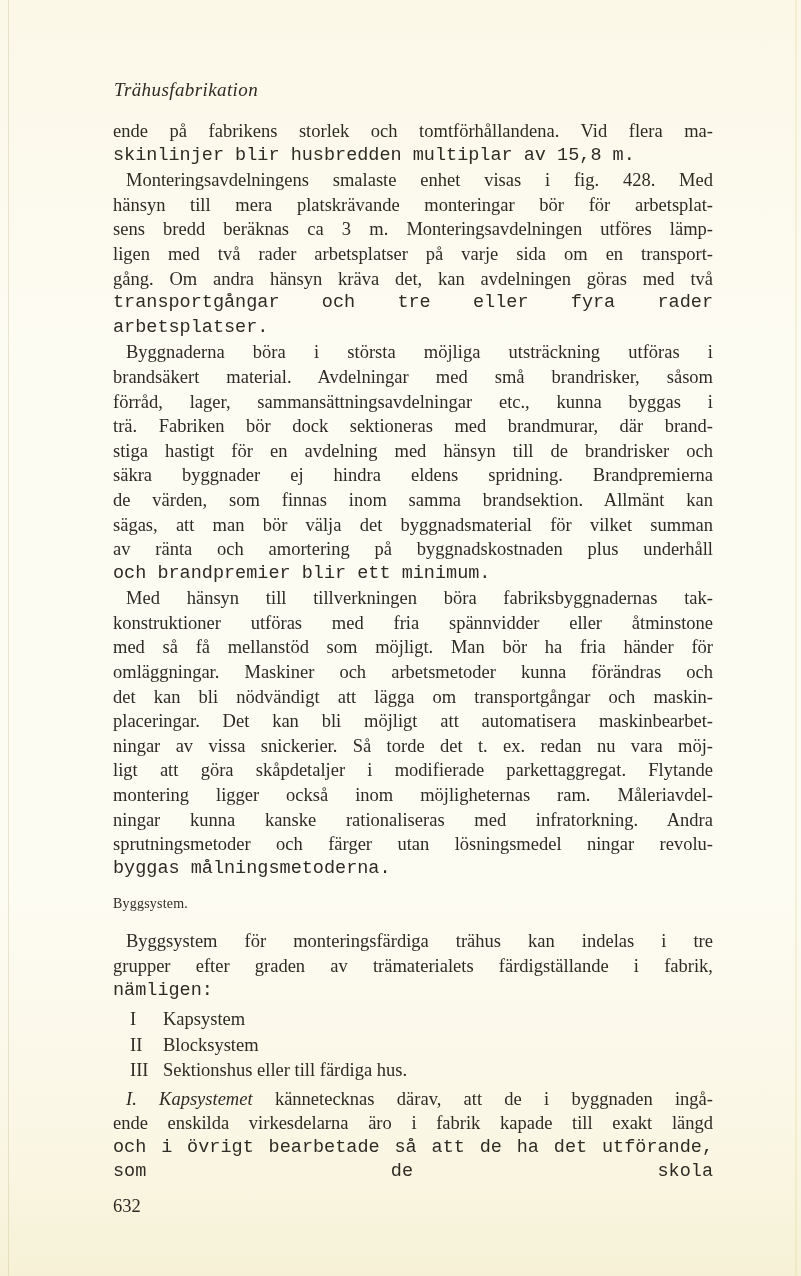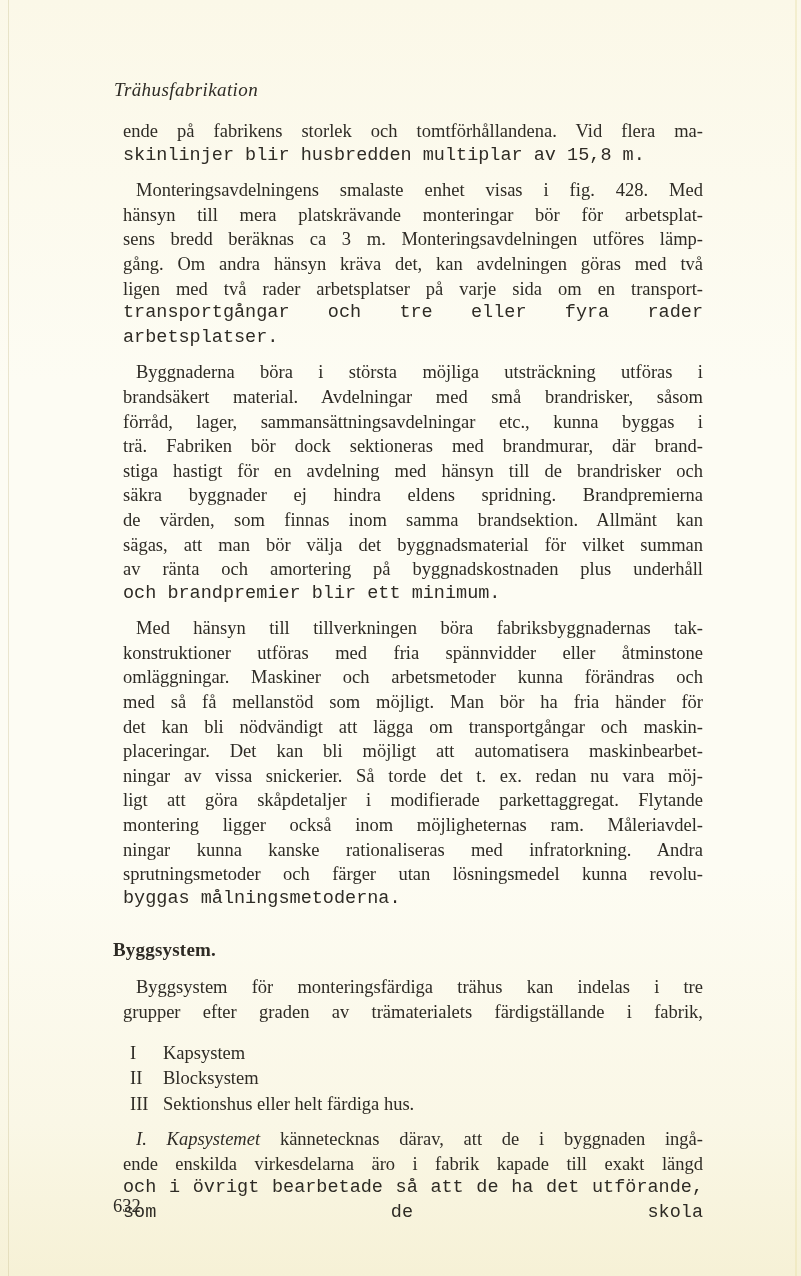--- a/index.html
+++ b/index.html
@@ -48,48 +48,48 @@
     line-height: 24px;
     letter-spacing: 0.4px;
   }
   .body-text {
     margin: 16px 0 0 113px;
     width: 600px;
     font-size: 18.5px;
     line-height: 24.6px;
   }
   .para {
-    margin: 10px;
+    margin: 0;
     padding: 0;
   }
   .line {
     display: block;
     text-align: justify;
     text-align-last: justify;
   }
   .line.last {
     text-align-last: left;
     font-family: Liberation Mono, monospace;
   }
   .para.justify-last .line.last {
     text-align-last: justify;
   }
   .para.indent .line.first {
     text-indent: 13px;
   }
   .section-heading {
-    margin: 26px 0 13px 0;
-    font-size: 19px;
+    margin: 10px 0 13px 0;
+    font-size: 14px;
     line-height: 25px;
-    font-weight: bold;
+    font-weight: normal;
     letter-spacing: 0.2px;
   }
   .roman-list {
     list-style: none;
-    margin: 16px 0 3px 0;
+    margin: 4px 0 3px 0;
     padding: 0;
   }
   .roman-list li {
     line-height: 25.5px;
   }
   .roman-list .numeral {
     display: inline-block;
     margin-left: 17px;
     width: 33px;
   }
@@ -115,65 +115,66 @@
 
     <section>
         <p class="para">
           <span class="line first">ende på fabrikens storlek och tomtförhållandena. Vid flera ma-</span>
           <span class="line last">skinlinjer blir husbredden multiplar av 15,8 m.</span>
         </p>
         <p class="para indent">
           <span class="line first">Monteringsavdelningens smalaste enhet visas i fig. 428. Med</span>
           <span class="line">hänsyn till mera platskrävande monteringar bör för arbetsplat-</span>
           <span class="line">sens bredd beräknas ca 3 m. Monteringsavdelningen utföres lämp-</span>
+          <span class="line">ligen med två rader arbetsplatser på varje sida om en transport-</span>
           <span class="line">gång. Om andra hänsyn kräva det, kan avdelningen göras med två</span>
-          <span class="line">ligen med två rader arbetsplatser på varje sida om en transport-</span>
           <span class="line last">transportgångar och tre eller fyra rader arbetsplatser.</span>
         </p>
         <p class="para indent">
           <span class="line first">Byggnaderna böra i största möjliga utsträckning utföras i</span>
           <span class="line">brandsäkert material. Avdelningar med små brandrisker, såsom</span>
           <span class="line">förråd, lager, sammansättningsavdelningar etc., kunna byggas i</span>
           <span class="line">trä. Fabriken bör dock sektioneras med brandmurar, där brand-</span>
           <span class="line">stiga hastigt för en avdelning med hänsyn till de brandrisker och</span>
           <span class="line">säkra byggnader ej hindra eldens spridning. Brandpremierna</span>
           <span class="line">de värden, som finnas inom samma brandsektion. Allmänt kan</span>
           <span class="line">sägas, att man bör välja det byggnadsmaterial för vilket summan</span>
           <span class="line">av ränta och amortering på byggnadskostnaden plus underhåll</span>
           <span class="line last">och brandpremier blir ett minimum.</span>
         </p>
         <p class="para indent">
           <span class="line first">Med hänsyn till tillverkningen böra fabriksbyggnadernas tak-</span>
           <span class="line">konstruktioner utföras med fria spännvidder eller åtminstone</span>
+          <span class="line">med så få mellanstöd som möjligt. Man bör ha fria händer för</span>
           <span class="line">omläggningar. Maskiner och arbetsmetoder kunna förändras och</span>
-          <span class="line">med så få mellanstöd som möjligt. Man bör ha fria händer för</span>
           <span class="line">det kan bli nödvändigt att lägga om transportgångar och maskin-</span>
           <span class="line">placeringar. Det kan bli möjligt att automatisera maskinbearbet-</span>
           <span class="line">ningar av vissa snickerier. Så torde det t. ex. redan nu vara möj-</span>
           <span class="line">ligt att göra skåpdetaljer i modifierade parkettaggregat. Flytande</span>
           <span class="line">montering ligger också inom möjligheternas ram. Måleriavdel-</span>
           <span class="line">ningar kunna kanske rationaliseras med infratorkning. Andra</span>
-          <span class="line">sprutningsmetoder och färger utan lösningsmedel kunna revolu-</span>
+          <span class="line">sprutningsmetoder och färger utan lösningsmedel ningar revolu-</span>
           <span class="line last">byggas målningsmetoderna.</span>
         </p>
       </section>
 
     <h2 class="section-heading">Byggsystem.</h2>
 
     <section>
         <p class="para indent">
           <span class="line first">Byggsystem för monteringsfärdiga trähus kan indelas i tre</span>
           <span class="line">grupper efter graden av trämaterialets färdigställande i fabrik,</span>
+          <span class="line last">nämligen:</span>
         </p>
       </section>
 
     <ol class="roman-list">
         <li><span class="numeral">I</span><span class="label">Kapsystem</span></li>
         <li><span class="numeral">II</span><span class="label">Blocksystem</span></li>
-        <li><span class="numeral">III</span><span class="label">Sektionshus eller helt färdiga hus.</span></li>
+        <li><span class="numeral">III</span><span class="label">Sektionshus eller till färdiga hus.</span></li>
       </ol>
 
     <section>
         <p class="para indent justify-last">
           <span class="line first"><em class="lead">I. Kapsystemet</em> kännetecknas därav, att de i byggnaden ingå-</span>
           <span class="line">ende enskilda virkesdelarna äro i fabrik kapade till exakt längd</span>
           <span class="line last">och i övrigt bearbetade så att de ha det utförande, som de skola</span>
         </p>
       </section>
 

